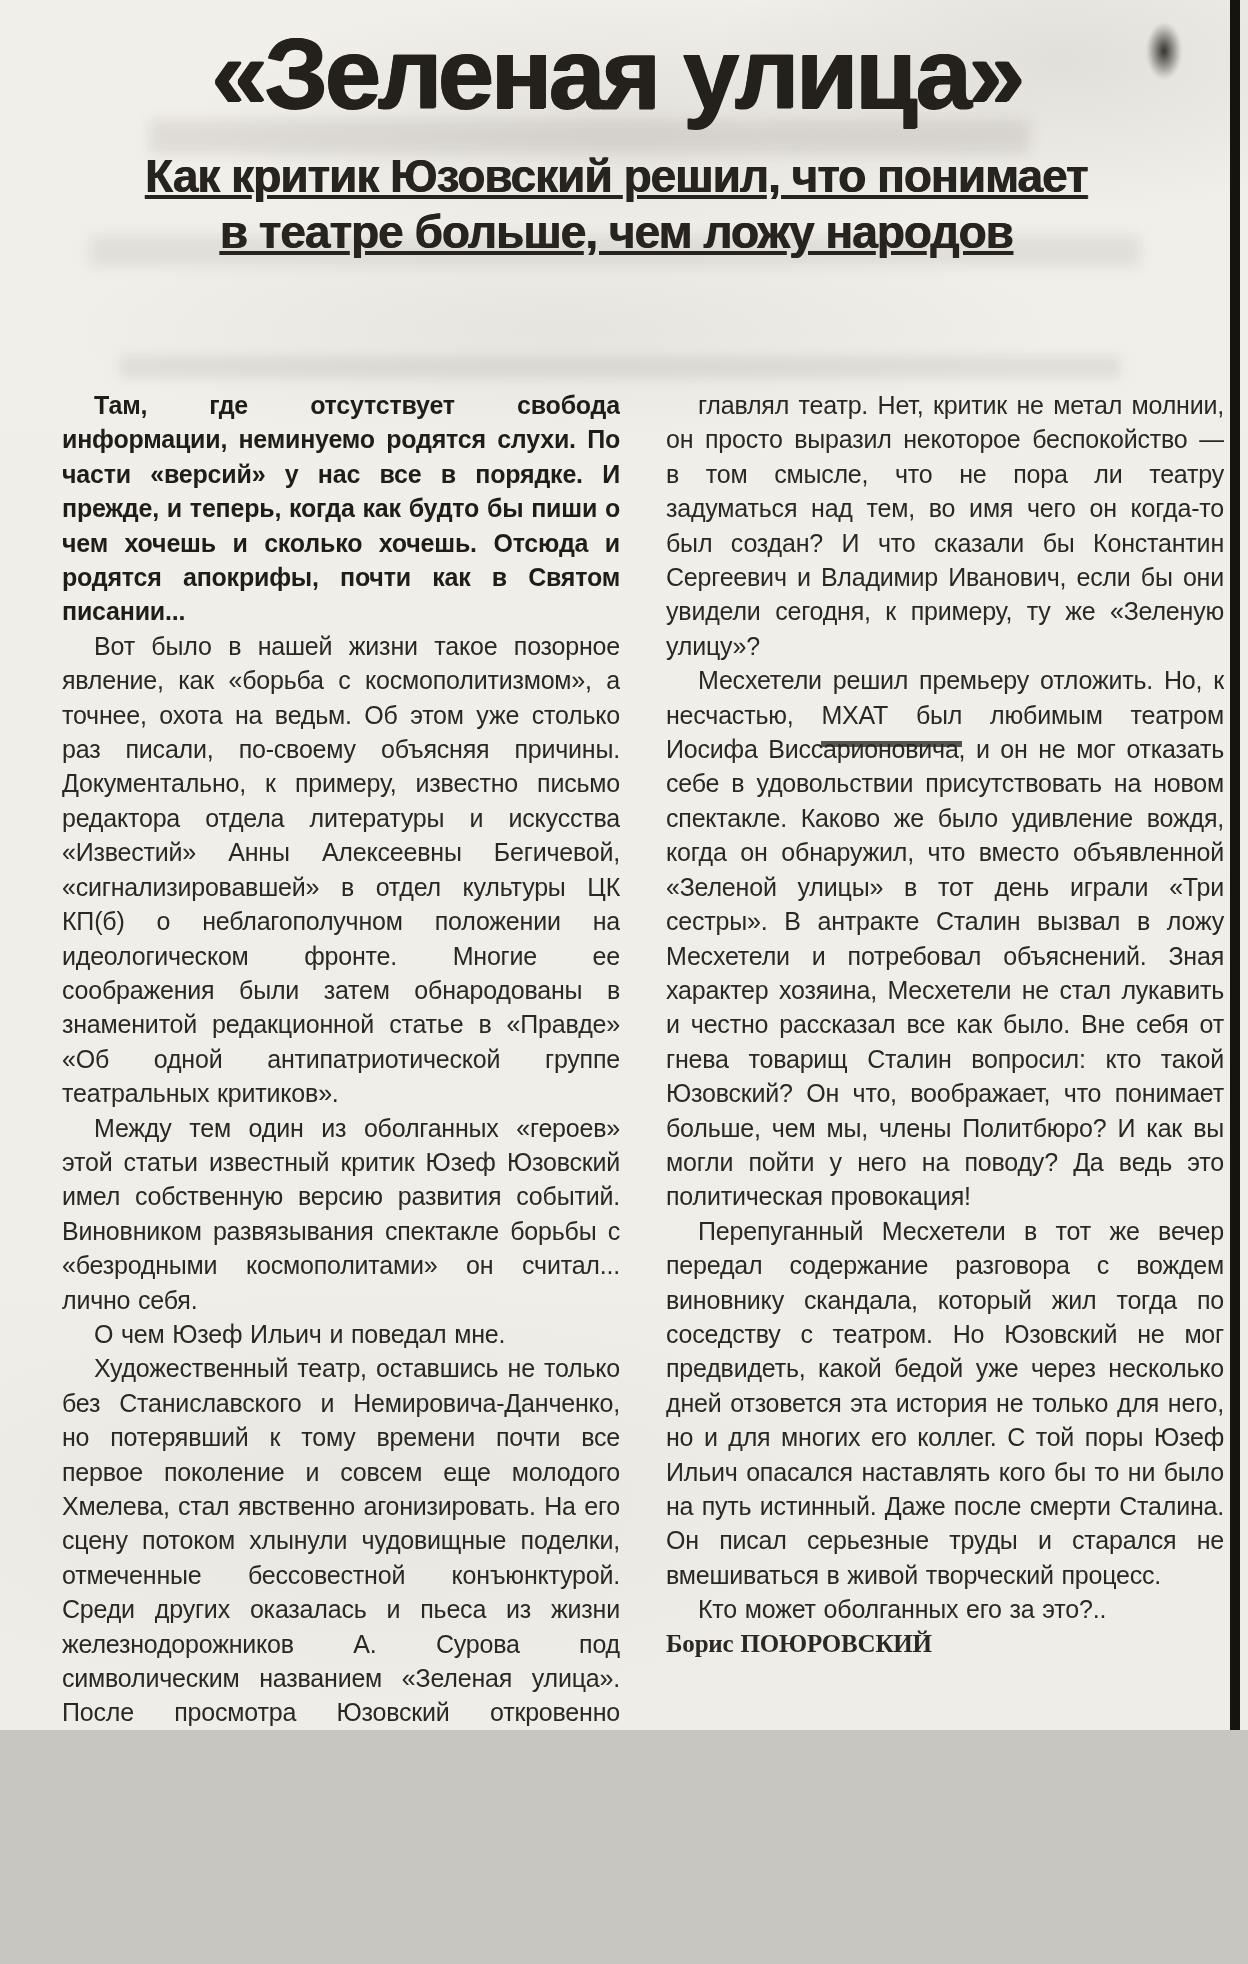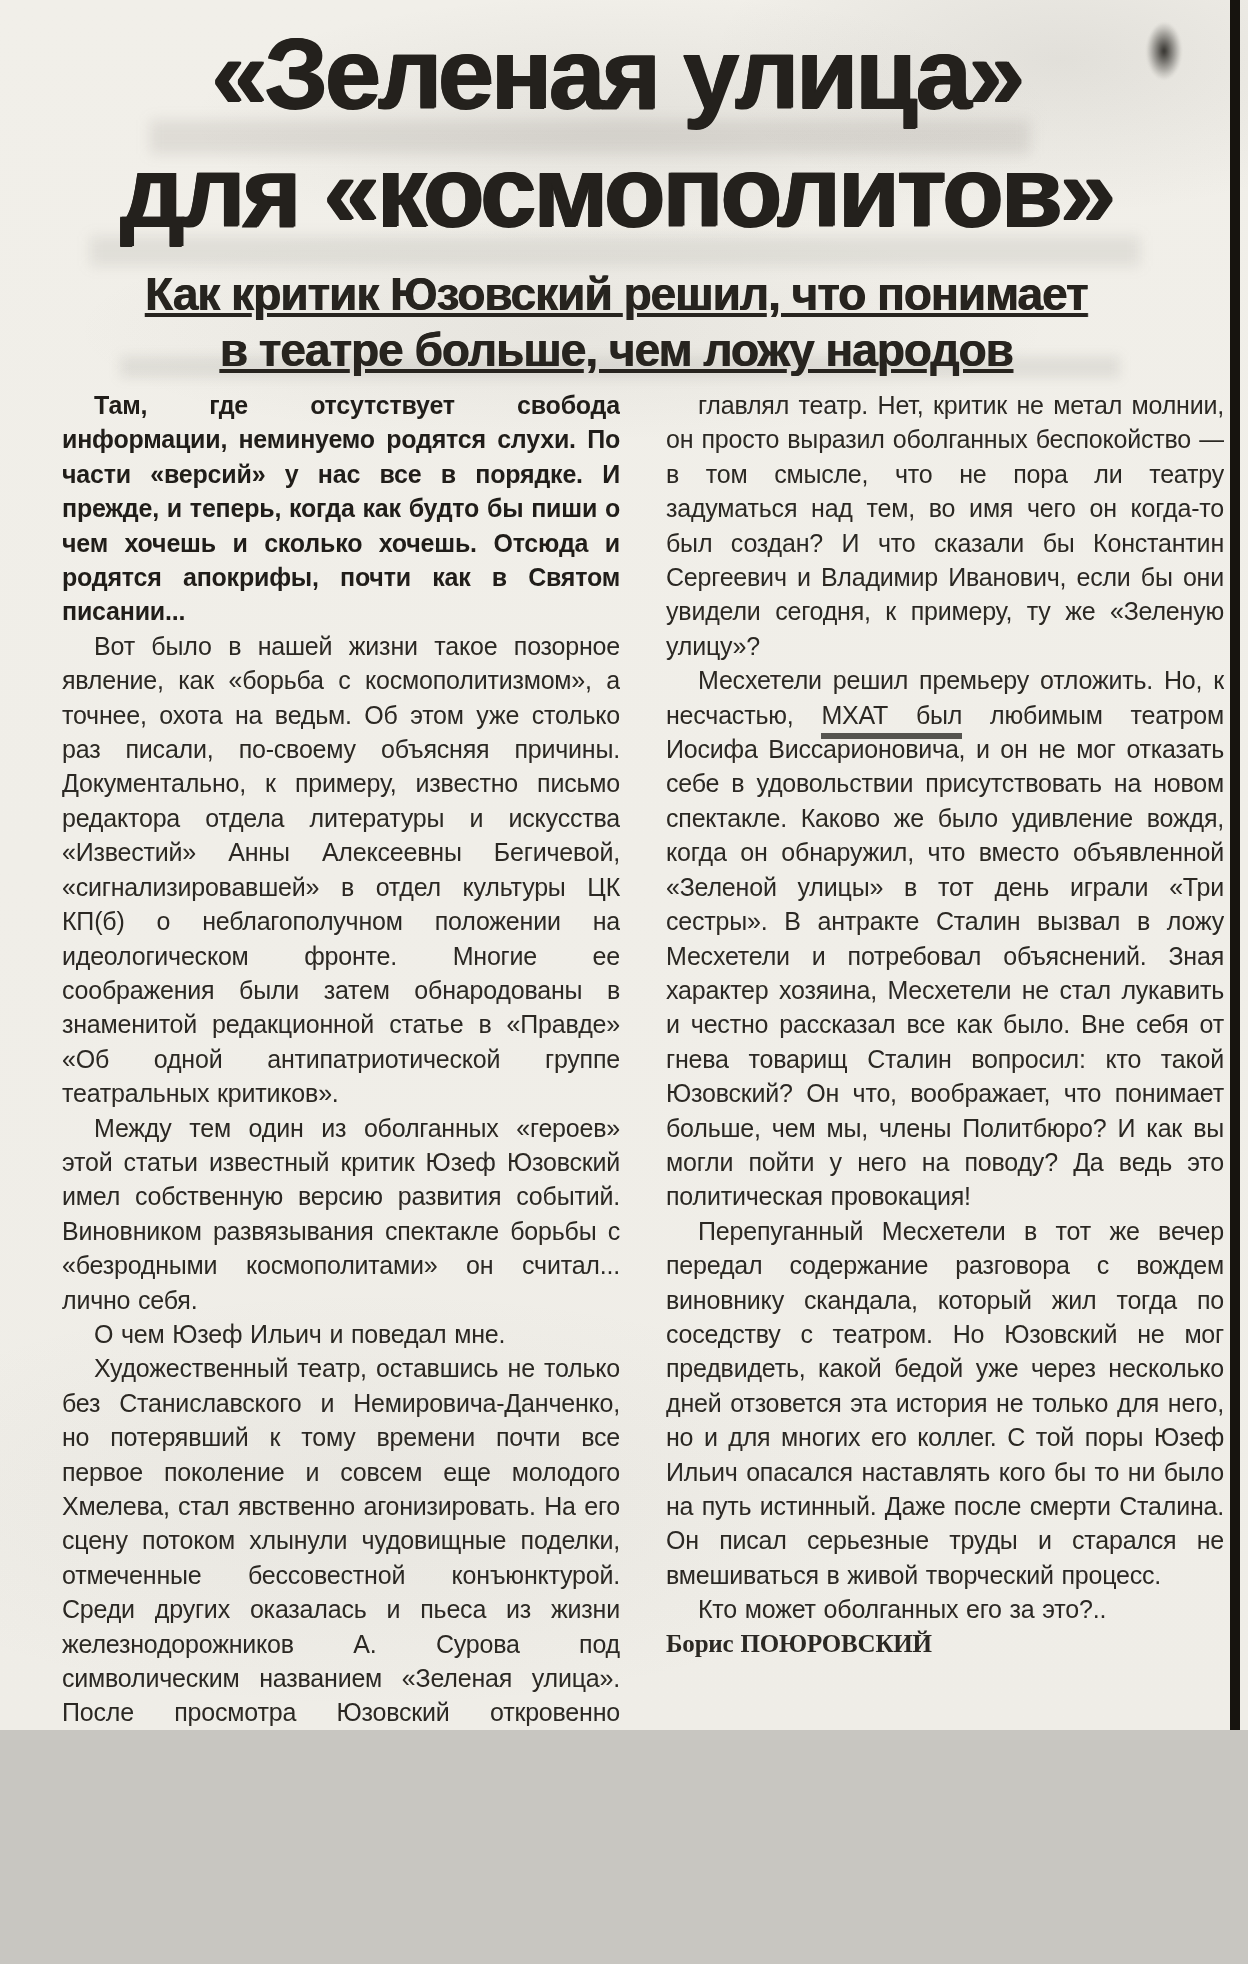--- a/index.html
+++ b/index.html
@@ -59,21 +59,21 @@
     color:#2b2823;
     letter-spacing:-0.2px;
     word-spacing:1px;
   }
   .col p.lead{
     font-weight:700;
     color:#201d19;
   }
   .hw-underline{
     border-bottom:6px solid rgba(58,56,52,0.85);
-    padding-bottom:4px;
+    padding-bottom:12px;
   }
   .closing{margin-top:2px;}
   .byline{
     margin-top:14px;
     text-align:right;
     padding-right:52px;
     font-family:Liberation Serif, serif;
     font-weight:700;
     font-size:39px;
     letter-spacing:0.5px;
@@ -126,37 +126,36 @@
   <div class="smudge band-3"></div>
   <div class="smudge ink-blob"></div>
   <div class="smudge byline-haze"></div>
   <div class="smudge bottom-left"></div>
   <div class="smudge bottom-mid"></div>
 
   <div class="right-rule"></div>
 
   <div class="masthead">
     <div class="headline">«Зеленая улица»</div>
-    <div class="headline">для «космополитов»</div>
     <div class="subhead first">Как критик Юзовский решил, что понимает</div>
     <div class="subhead">в театре больше, чем ложу народов</div>
   </div>
 
   <div class="columns">
 
     <div class="col">
       <p class="lead">Там, где отсутствует свобода информации, неминуемо родятся слухи. По части «версий» у нас все в порядке. И прежде, и теперь, когда как будто бы пиши о чем хочешь и сколько хочешь. Отсюда и родятся апокрифы, почти как в Святом писании...</p>
       <p>Вот было в нашей жизни такое позорное явление, как «борьба с космополитизмом», а точнее, охота на ведьм. Об этом уже столько раз писали, по-своему объясняя причины. Документально, к примеру, известно письмо редактора отдела литературы и искусства «Известий» Анны Алексеевны Бегичевой, «сигнализировавшей» в отдел культуры ЦК КП(б) о неблагополучном положении на идеологическом фронте. Многие ее соображения были затем обнародованы в знаменитой редакционной статье в «Правде» «Об одной антипатриотической группе театральных критиков».</p>
       <p>Между тем один из оболганных «героев» этой статьи известный критик Юзеф Юзовский имел собственную версию развития событий. Виновником развязывания спектакле борьбы с «безродными космополитами» он считал... лично себя.</p>
       <p>О чем Юзеф Ильич и поведал мне.</p>
       <p>Художественный театр, оставшись не только без Станиславского и Немировича-Данченко, но потерявший к тому времени почти все первое поколение и совсем еще молодого Хмелева, стал явственно агонизировать. На его сцену потоком хлынули чудовищные поделки, отмеченные бессовестной конъюнктурой. Среди других оказалась и пьеса из жизни железнодорожников А. Сурова под символическим названием «Зеленая улица». После просмотра Юзовский откровенно переговорил с Месхетели, который в то время административно воз-</p>
     </div>
 
     <div class="col">
-      <p>главлял театр. Нет, критик не метал молнии, он просто выразил оболганных беспокойство — в том смысле, что не пора ли театру задуматься над тем, во имя чего он когда-то был создан? И что сказали бы Константин Сергеевич и Владимир Иванович, если бы они увидели сегодня, к примеру, ту же «Зеленую улицу»?</p>
+      <p>главлял театр. Нет, критик не метал молнии, он просто выразил некоторое беспокойство — в том смысле, что не пора ли театру задуматься над тем, во имя чего он когда-то был создан? И что сказали бы Константин Сергеевич и Владимир Иванович, если бы они увидели сегодня, к примеру, ту же «Зеленую улицу»?</p>
       <p><span>Месхетели решил премьеру отложить. Но, к несчастью, </span><span class="hw-underline">МХАТ был</span><span> любимым театром Иосифа Виссарионовича, и он не мог отказать себе в удовольствии присутствовать на новом спектакле. Каково же было удивление вождя, когда он обнаружил, что вместо объявленной «Зеленой улицы» в тот день играли «Три сестры». В антракте Сталин вызвал в ложу Месхетели и потребовал объяснений. Зная характер хозяина, Месхетели не стал лукавить и честно рассказал все как было. Вне себя от гнева товарищ Сталин вопросил: кто такой Юзовский? Он что, воображает, что понимает больше, чем мы, члены Политбюро? И как вы могли пойти у него на поводу? Да ведь это политическая провокация!</span></p>
       <p>Перепуганный Месхетели в тот же вечер передал содержание разговора с вождем виновнику скандала, который жил тогда по соседству с театром. Но Юзовский не мог предвидеть, какой бедой уже через несколько дней отзовется эта история не только для него, но и для многих его коллег. С той поры Юзеф Ильич опасался наставлять кого бы то ни было на путь истинный. Даже после смерти Сталина. Он писал серьезные труды и старался не вмешиваться в живой творческий процесс.</p>
       <p class="closing">Кто может оболганных его за это?..</p>
       <p class="byline">Борис ПОЮРОВСКИЙ</p>
     </div>
 
   </div>
 
   <div class="handwriting">Веч. москва.-1997.-11 февр.-с.5</div>
 

